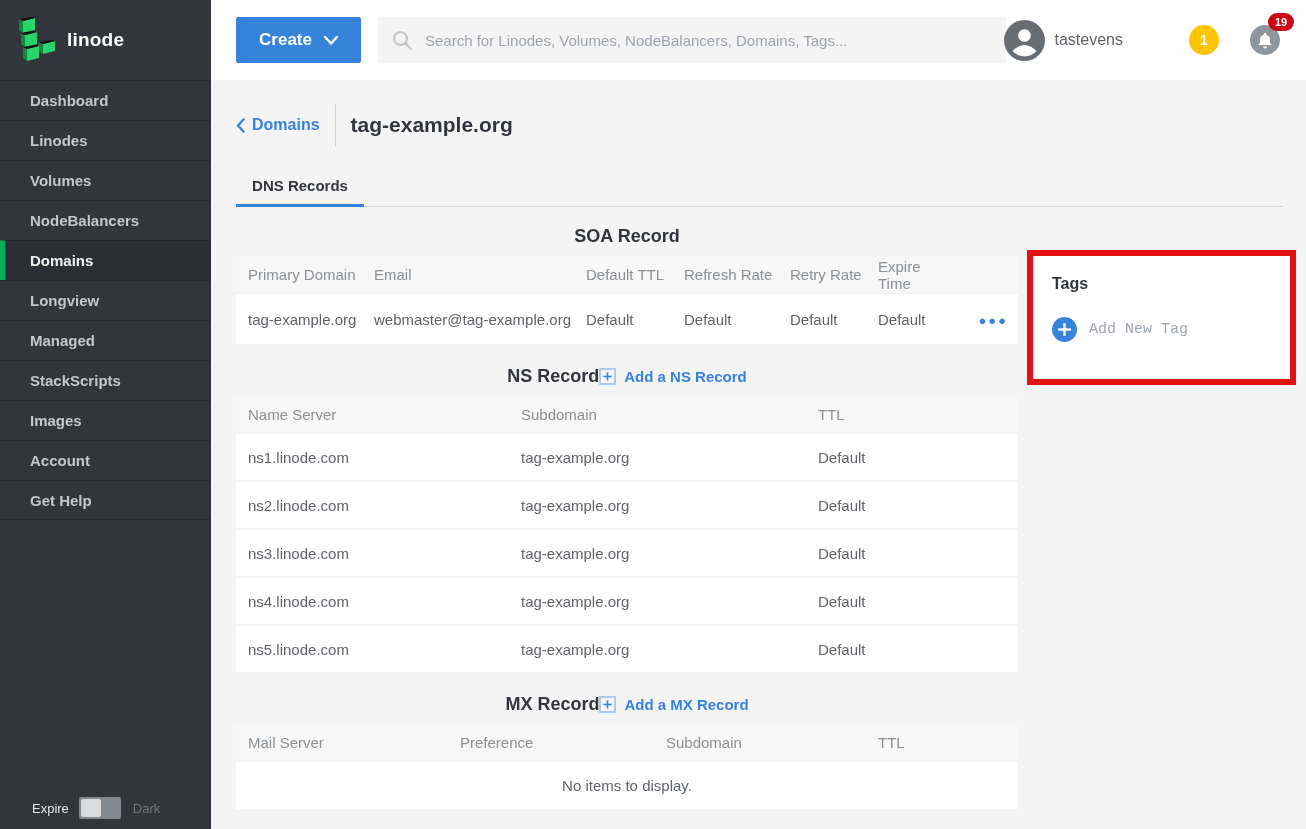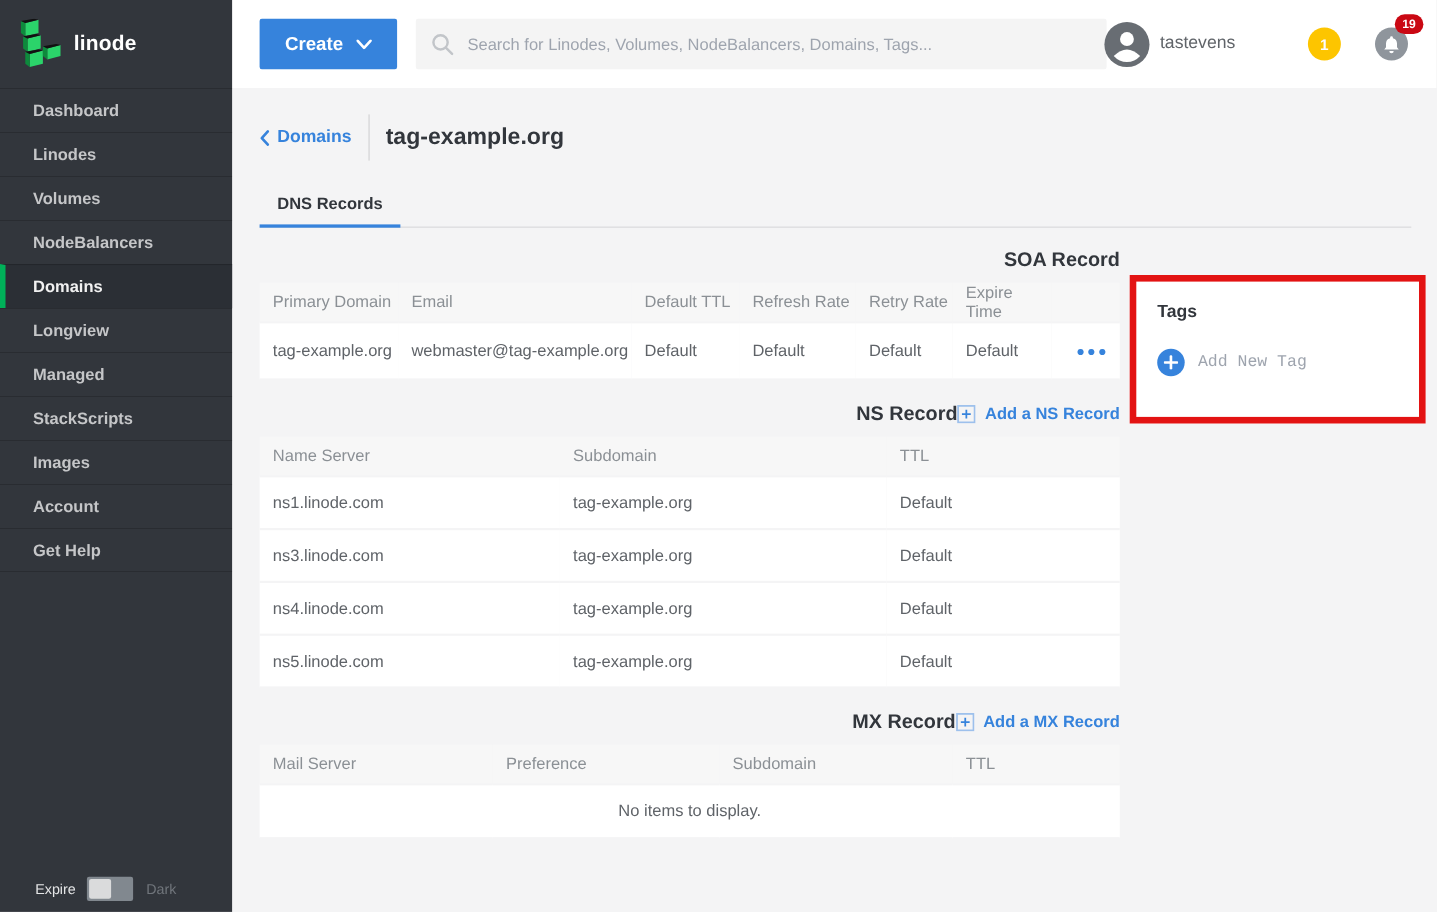--- a/index.html
+++ b/index.html
@@ -114,21 +114,21 @@
     display: flex;
   }
   .tab {
     height: 40px; width: 128px; display: flex; align-items: center; justify-content: center;
     font-size: 15px; font-weight: bold; color: #32363c; cursor: pointer;
     border-bottom: 3px solid #3683dc; margin-bottom: -1px;
   }
 
   .main-col { width: 782px; }
   .section-head {
-    display: flex; align-items: center; justify-content: flex-end;
+    display: flex; align-items: center; justify-content: center;
     margin-top: 19px; margin-bottom: 10px; height: 22px;
   }
   .section-head:first-of-type { margin-top: 18px; }
   h2.section-title { font-size: 18px; font-weight: bold; color: #32363c; }
   .add-link {
     display: flex; align-items: center; gap: 8px; color: #3683dc;
     font-size: 15px; font-weight: bold; cursor: pointer; text-decoration: none;
   }
 
   table.records { width: 100%; border-collapse: collapse; table-layout: fixed; }
@@ -359,20 +359,25 @@
           <th>TTL</th>
         </tr>
       </thead>
       <tbody>
         <tr>
           <td>ns1.linode.com</td>
           <td>tag-example.org</td>
           <td>Default</td>
         </tr>
         <tr>
+          <td>ns2.linode.com</td>
+          <td>tag-example.org</td>
+          <td>Default</td>
+        </tr>
+        <tr>
           <td>ns3.linode.com</td>
           <td>tag-example.org</td>
           <td>Default</td>
         </tr>
         <tr>
           <td>ns4.linode.com</td>
           <td>tag-example.org</td>
           <td>Default</td>
         </tr>
         <tr>

